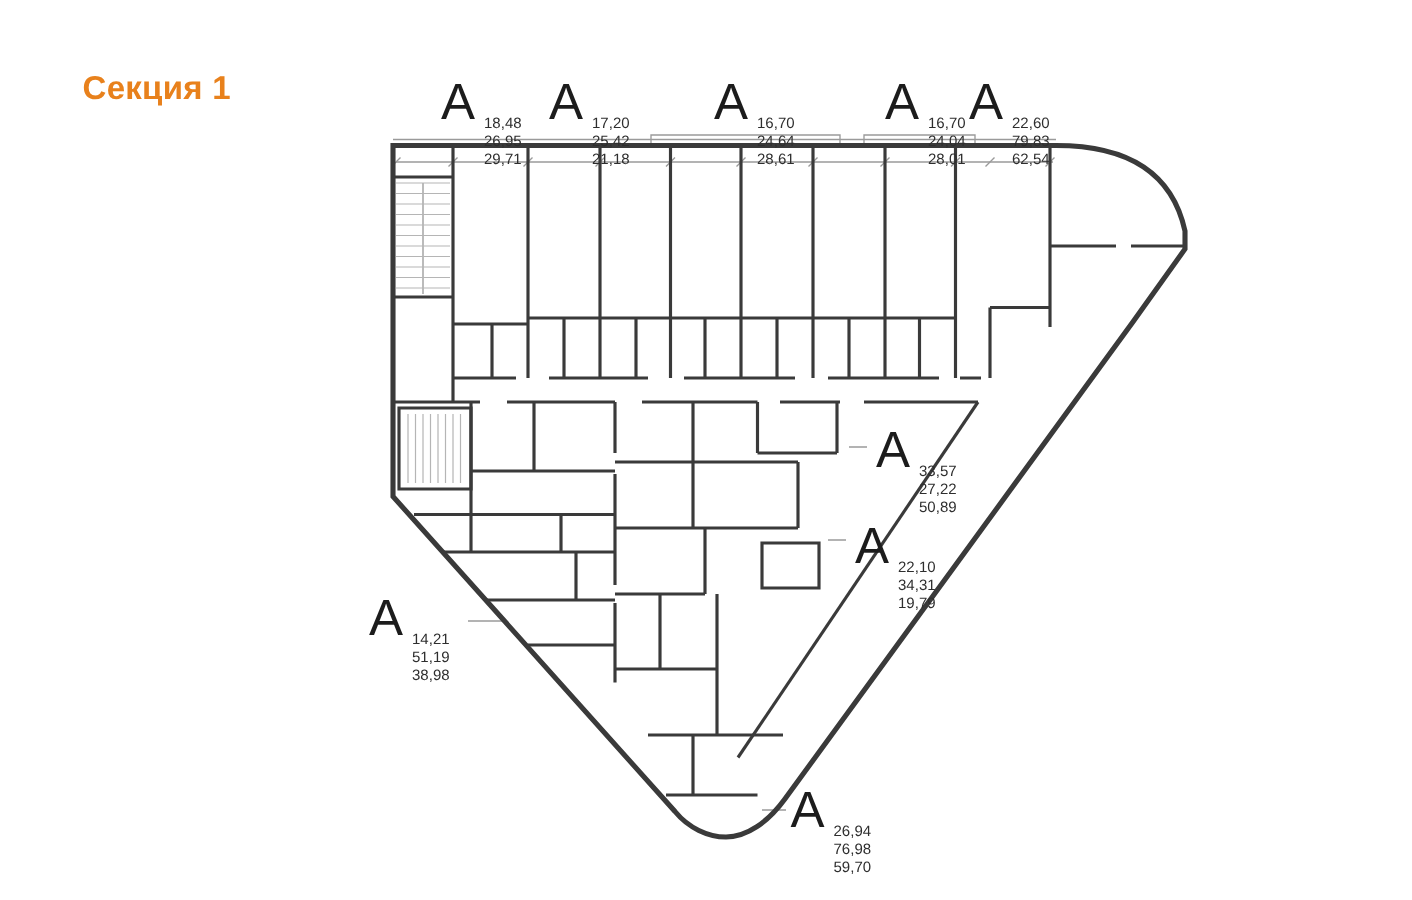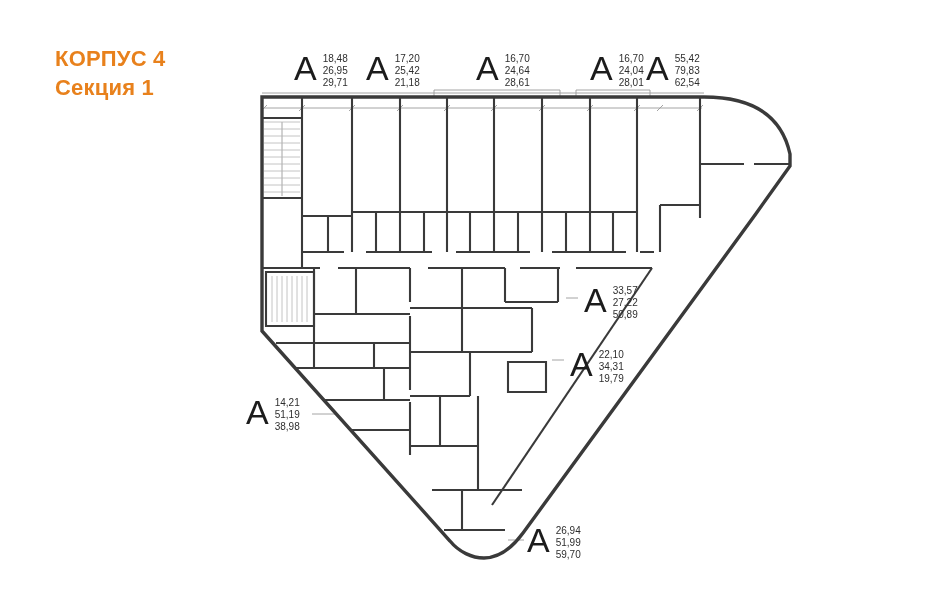--- a/index.html
+++ b/index.html
@@ -26,34 +26,33 @@
   svg.plan .thin  { fill: none; stroke: #9a9a9a; stroke-width: 0.9; }
   svg.plan .hatch { fill: none; stroke: #b5b5b5; stroke-width: 0.8; }
   .apt {
     position: absolute; display: flex; gap: 6px; align-items: flex-start;
     white-space: nowrap;
   }
   .apt .letter {
     font-size: 34px; line-height: 0.95; color: #1c1c1c; font-weight: 400;
   }
   .apt .areas {
-    font-size: 10px; line-height: 1.18; color: #2e2e2e; padding-top: 1px;
+    font-size: 10px; line-height: 1.18; color: #2e2e2e; padding-top: 1px; margin-top: 24px;
   }
   .dim {
     position: absolute; transform: translate(-50%, -50%);
     font-size: 9px; color: var(--ink, #3f3f3f); white-space: nowrap;
   }
 </style>
 </head>
 <body>
 
 <div class="canvas">
 
   <div class="header">
-    <div class="h-accent">КОРПУС 4</div>
     <div class="h-accent">Секция 1</div>
   </div>
 
   <svg class="plan" width="941" height="600" viewBox="0 0 941 600">
 
     <g class="thin">
       <path d="M264,108 H702"></path>
       <path d="M261,111 l6,-6 M299,111 l6,-6 M349,111 l6,-6 M397,111 l6,-6 M444,111 l6,-6 M491,111 l6,-6 M539,111 l6,-6 M587,111 l6,-6 M634,111 l6,-6 M657,111 l6,-6 M697,111 l6,-6"></path>
       <path d="M434,97 V90 H560 V97 M576,97 V90 H650 V97"></path>
       <path d="M312,414 H336 M508,540 H524 M566,298 H578 M552,360 H564"></path>
@@ -125,21 +124,21 @@
         <div class="letter">А</div>
         <div class="areas">
           <div>16,70</div>
           <div>24,04</div>
           <div>28,01</div>
         </div>
       </div>
       <div class="apt" style="left: 646px; top: 52px;">
         <div class="letter">А</div>
         <div class="areas">
-          <div>55,42</div>
+          <div>22,60</div>
           <div>79,83</div>
           <div>62,54</div>
         </div>
       </div>
       <div class="apt" style="left: 584px; top: 284px;">
         <div class="letter">А</div>
         <div class="areas">
           <div>33,57</div>
           <div>27,22</div>
           <div>50,89</div>
@@ -158,21 +157,21 @@
         <div class="areas">
           <div>14,21</div>
           <div>51,19</div>
           <div>38,98</div>
         </div>
       </div>
       <div class="apt" style="left: 527px; top: 524px;">
         <div class="letter">А</div>
         <div class="areas">
           <div>26,94</div>
-          <div>51,99</div>
+          <div>76,98</div>
           <div>59,70</div>
         </div>
       </div>
     </div>
 
   <div>
 
   <div class="dim" style="left: 290px; top: 115px;"></div>
       <div class="dim" style="left: 383px; top: 114px;"></div>
       <div class="dim" style="left: 430px; top: 114px;"></div>

